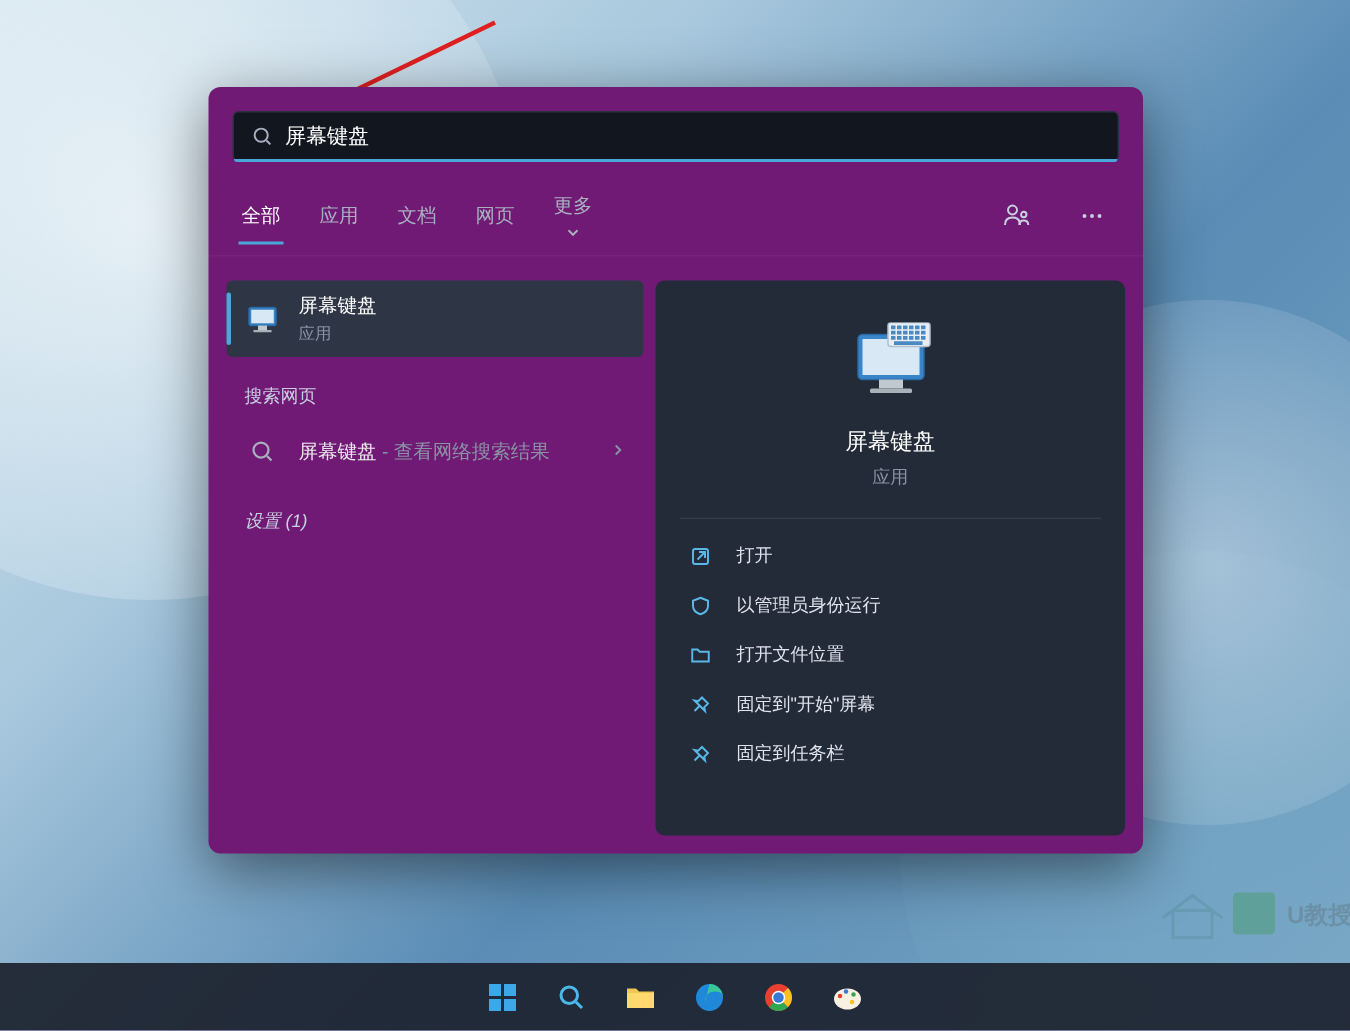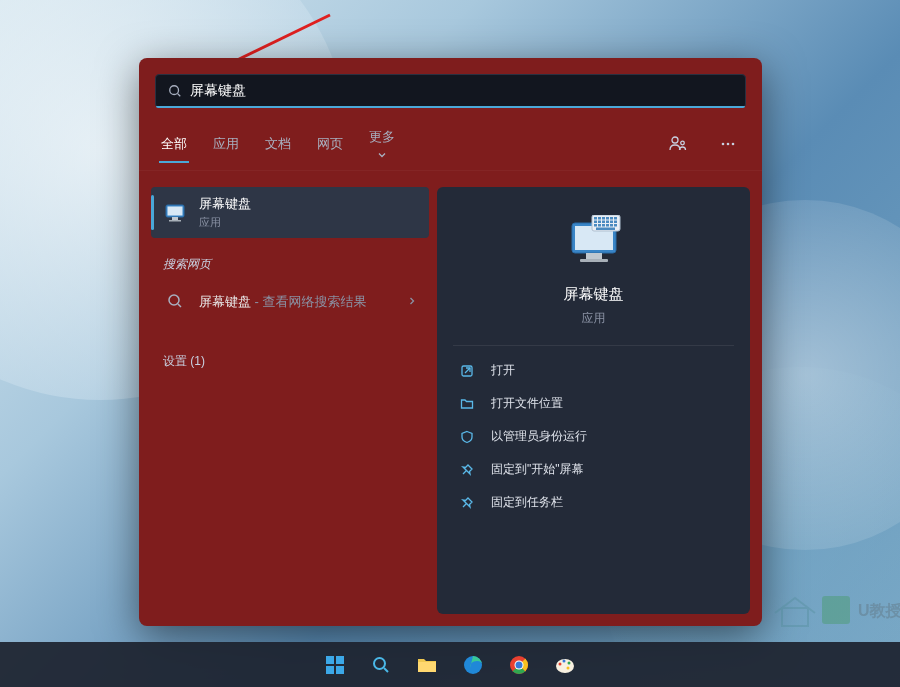--- a/index.html
+++ b/index.html
@@ -19,22 +19,22 @@
     .swirl1 { width: 500px; height: 500px; background: radial-gradient(circle, rgba(255,255,255,0.6), rgba(180,210,230,0.3)); top: -100px; left: -150px; }
     .swirl2 { width: 400px; height: 400px; background: radial-gradient(circle, rgba(120,170,200,0.5), transparent); bottom: -80px; right: -100px; }
     .swirl3 { width: 350px; height: 350px; background: radial-gradient(circle, rgba(255,255,255,0.4), transparent); top: 200px; right: -80px; }
 
     
     .search-panel {
       position: absolute;
       top: 58px;
       left: 139px;
       width: 623px;
-      height: 568px;
-      background: #7f1d1d;
+      height: 511px;
+      background: #701a75;
       border-radius: 8px;
       box-shadow: 0 10px 40px rgba(0,0,0,0.5);
       display: flex;
       flex-direction: column;
       color: #e8e8e8;
     }
 
     .search-box-wrap {
       padding: 16px 16px 10px 16px;
     }
@@ -327,40 +327,40 @@
             <rect x="8" y="15" width="6" height="3" fill="#c0c8d0"></rect>
             <rect x="5" y="18" width="12" height="1.5" fill="#a8b0b8"></rect>
           </svg>
         </div>
         <div class="result-text">
           <div class="result-title">屏幕键盘</div>
           <div class="result-sub">应用</div>
         </div>
       </div>
 
-      <div class="section-label" style="margin-top:12px;font-style:italic;">搜索网页</div>
+      <div class="section-label" style="margin-top:12px;">搜索网页</div>
 
       <div class="result-item result-web">
         <div class="result-icon">
           <svg width="16" height="16" viewBox="0 0 16 16" fill="none" stroke="#a8b0c0" stroke-width="1.5">
             <circle cx="7" cy="7" r="5"></circle>
               <line x1="11" y1="11" x2="14" y2="14"></line>
           </svg>
         </div>
         <div class="result-text">
           <span class="result-title">屏幕键盘</span><span class="result-web-sub"> - 查看网络搜索结果</span>
         </div>
         <div class="result-chevron">
           <svg width="10" height="10" viewBox="0 0 10 10">
               <path d="M3.5 2 L6.5 5 L3.5 8" stroke="#8a92a4" stroke-width="1.3" fill="none"></path>
             </svg>
         </div>
       </div>
 
-      <div class="section-label" style="margin-top:26px; padding-bottom:4px; cursor:pointer;">设置 (1)</div>
+      <div class="section-label" style="margin-top:12px; padding-bottom:4px; cursor:pointer;font-style:italic;">设置 (1)</div>
 
     </div>
 
     <div class="right-col">
 
       <div class="preview-icon-wrap">
         <svg width="56" height="56" viewBox="0 0 56 56">
           <rect x="6" y="8" width="44" height="30" rx="3" fill="#3985c7" stroke="#2a6aa5" stroke-width="1"></rect>
           <rect x="9" y="11" width="38" height="24" fill="#d8e8f5"></rect>
           <rect x="20" y="38" width="16" height="6" fill="#c0c8d0"></rect>
@@ -403,33 +403,33 @@
               <path d="M6 4 L10 4 L10 8"></path>
               <line x1="10" y1="4" x2="5" y2="9"></line>
             </svg>
         </div>
         <span>打开</span>
       </div>
 
       <div class="action-item">
         <div class="action-icon">
           <svg width="14" height="14" viewBox="0 0 14 14" fill="none" stroke="#5ab8e8" stroke-width="1.3">
-              <path d="M1.5 3 L5 3 L6.5 4.5 L12.5 4.5 L12.5 11 L1.5 11 Z"></path>
+              <path d="M7 1.5 L12 3.5 L12 7 Q12 11 7 12.5 Q2 11 2 7 L2 3.5 Z"></path>
             </svg>
         </div>
-        <span>打开文件位置</span>
+        <span>以管理员身份运行</span>
       </div>
 
       <div class="action-item">
         <div class="action-icon">
           <svg width="14" height="14" viewBox="0 0 14 14" fill="none" stroke="#5ab8e8" stroke-width="1.3">
-              <path d="M7 1.5 L12 3.5 L12 7 Q12 11 7 12.5 Q2 11 2 7 L2 3.5 Z"></path>
+              <path d="M1.5 3 L5 3 L6.5 4.5 L12.5 4.5 L12.5 11 L1.5 11 Z"></path>
             </svg>
         </div>
-        <span>以管理员身份运行</span>
+        <span>打开文件位置</span>
       </div>
 
       <div class="action-item">
         <div class="action-icon">
           <svg width="14" height="14" viewBox="0 0 14 14" fill="none" stroke="#5ab8e8" stroke-width="1.3">
               <path d="M8 2 L12 6 L9.5 8.5 L10 11 L6.5 7.5 L3 11 L3 11 L6.5 7.5 L3 4 L5.5 4.5 Z"></path>
             </svg>
         </div>
         <span>固定到"开始"屏幕</span>
       </div>

